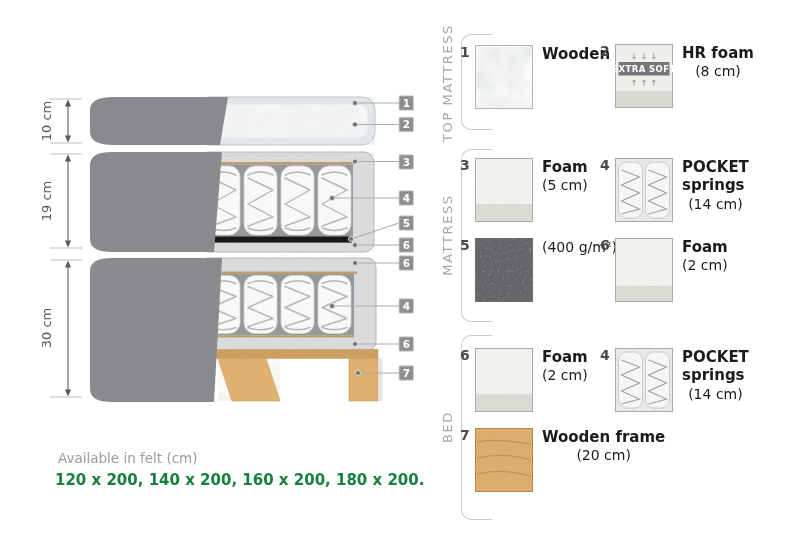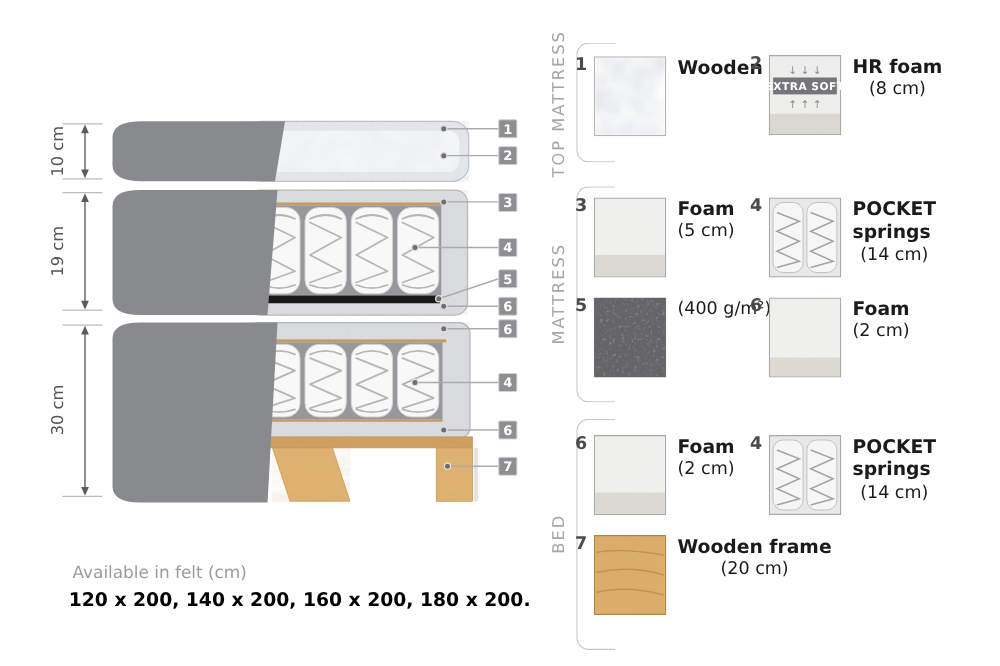--- a/index.html
+++ b/index.html
@@ -13,21 +13,21 @@
   .swatch{flex:none;margin-left:2px;display:block;}
   .item-label{margin-left:9px;padding-top:0;}
   .item-name{font-size:15px;font-weight:700;color:#1b1b1b;line-height:1.22;white-space:pre-line;}
   .item-size{font-size:14px;color:#1b1b1b;line-height:1.3;text-align:center;}
   .bracket{position:absolute;width:30px;border:1.6px solid #c9c9c9;border-right:none;
            border-radius:10px 0 0 10px;}
   .vlabel{position:absolute;color:#a6a6a6;font-size:13px;letter-spacing:1.6px;
           text-align:center;transform:rotate(-90deg);line-height:18px;}
   
   .footer-label{position:absolute;left:58px;top:450px;font-size:13.5px;color:#9b9b9b;}
-  .footer-values{position:absolute;left:55px;top:471px;font-size:15px;font-weight:700;color:#000000;}
+  .footer-values{position:absolute;left:55px;top:471px;font-size:15px;font-weight:700;color:#15803d;}
 </style>
 </head>
 <body>
 
 <div id="stage">
 
   <svg width="0" height="0" style="position:absolute" aria-hidden="true">
     <defs>
       <filter id="fSpeck" filterUnits="objectBoundingBox" x="0" y="0" width="1" height="1">
         <feTurbulence type="fractalNoise" baseFrequency="0.75" numOctaves="2" seed="4"></feTurbulence>

